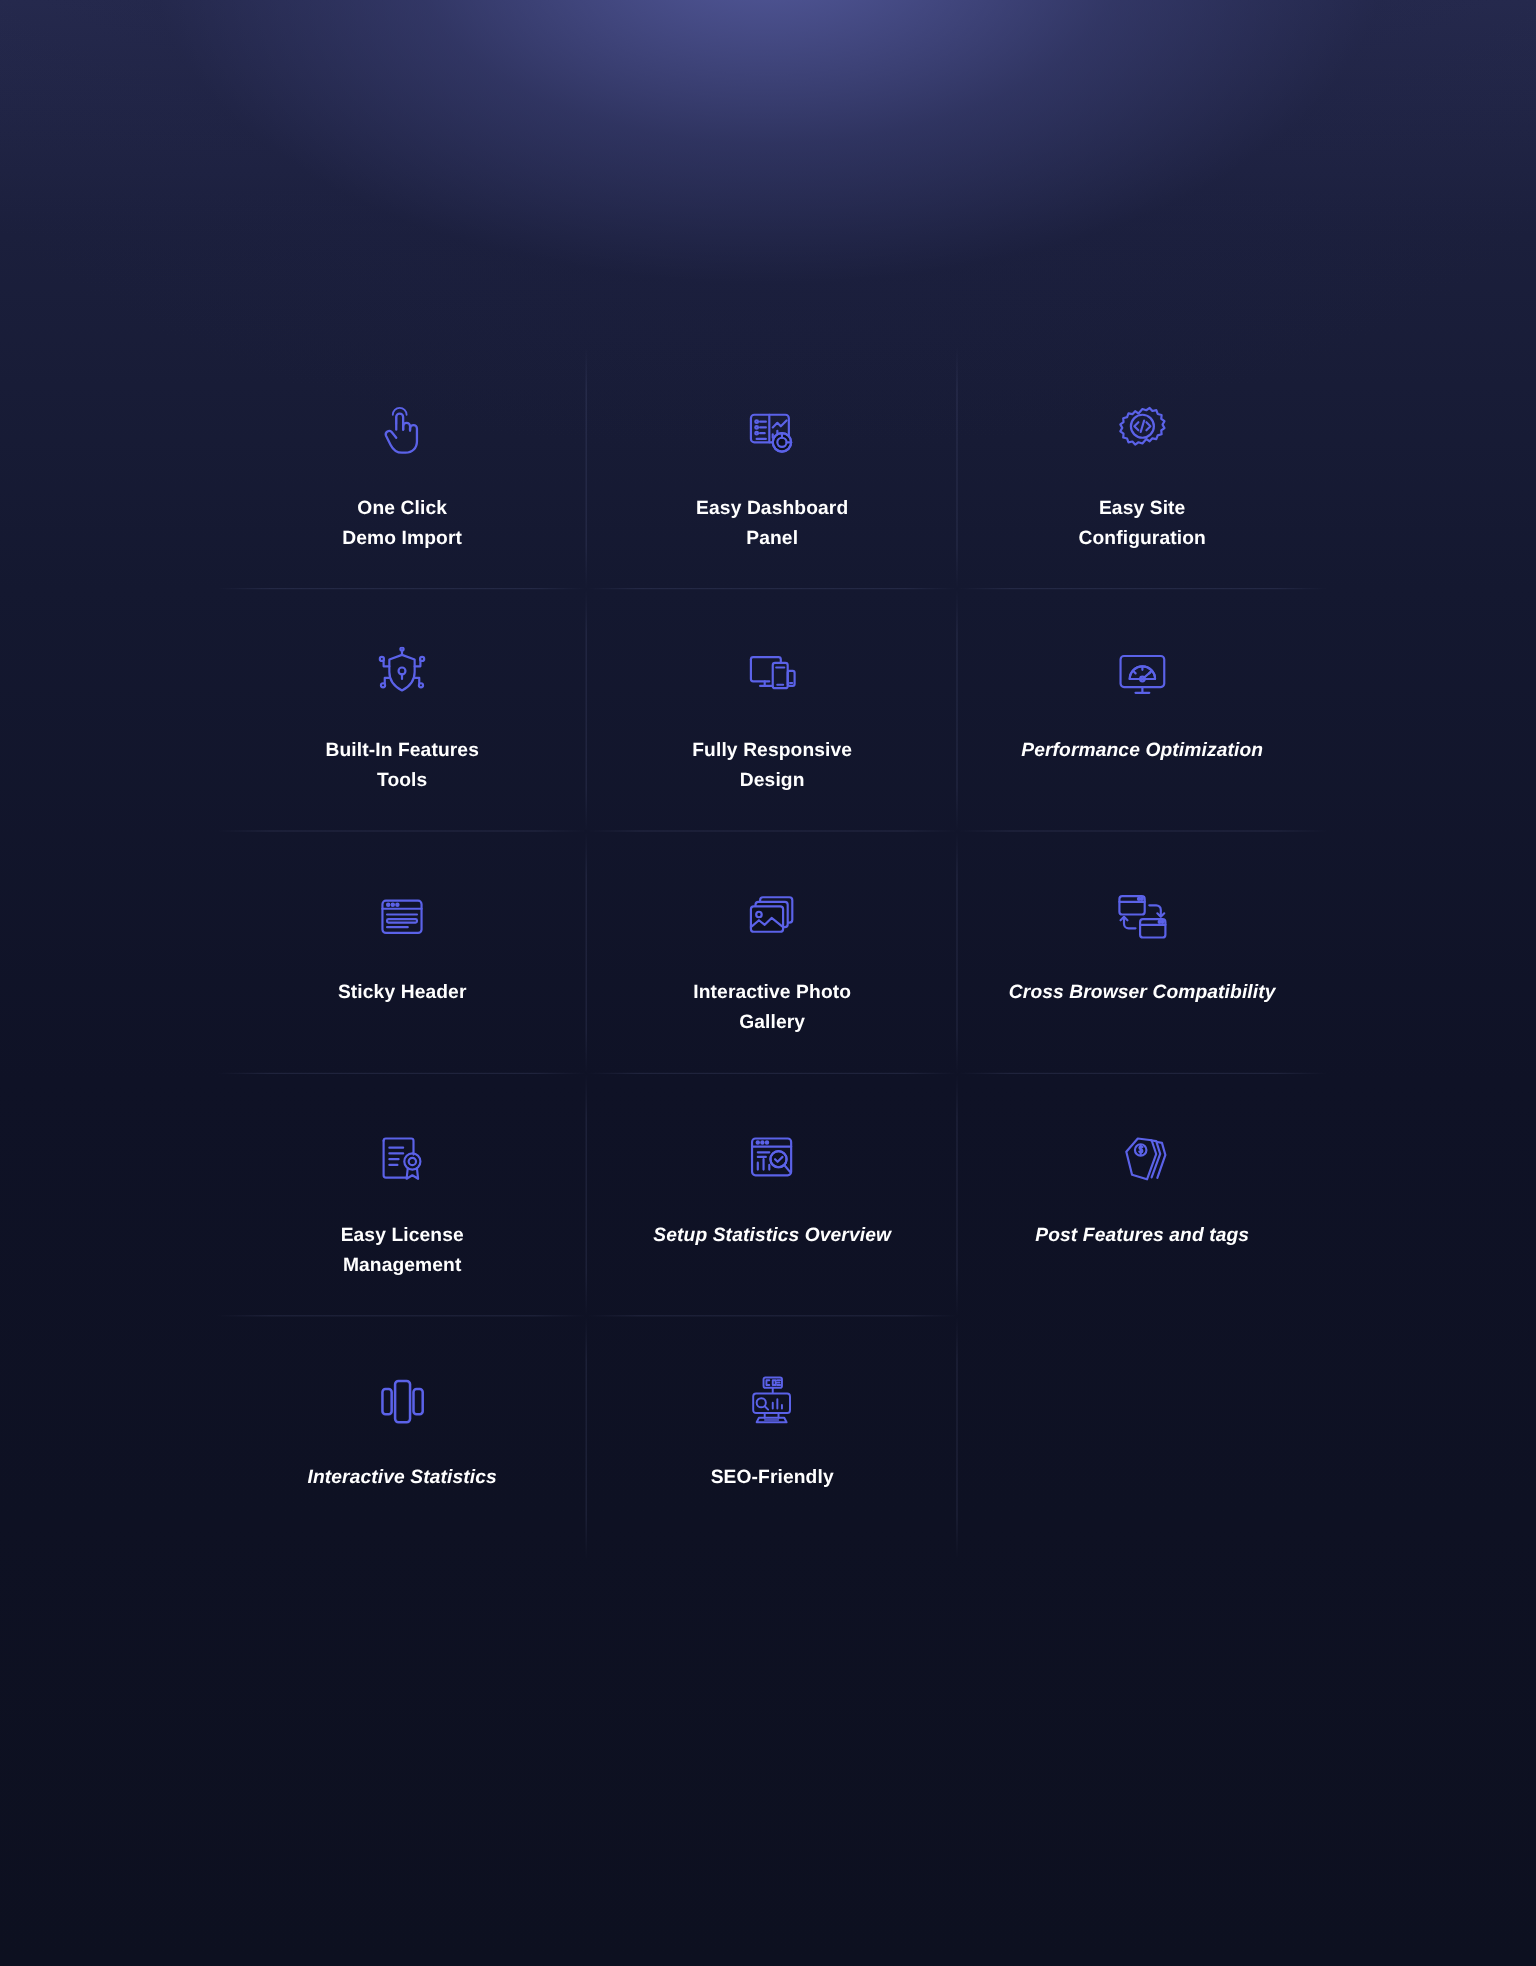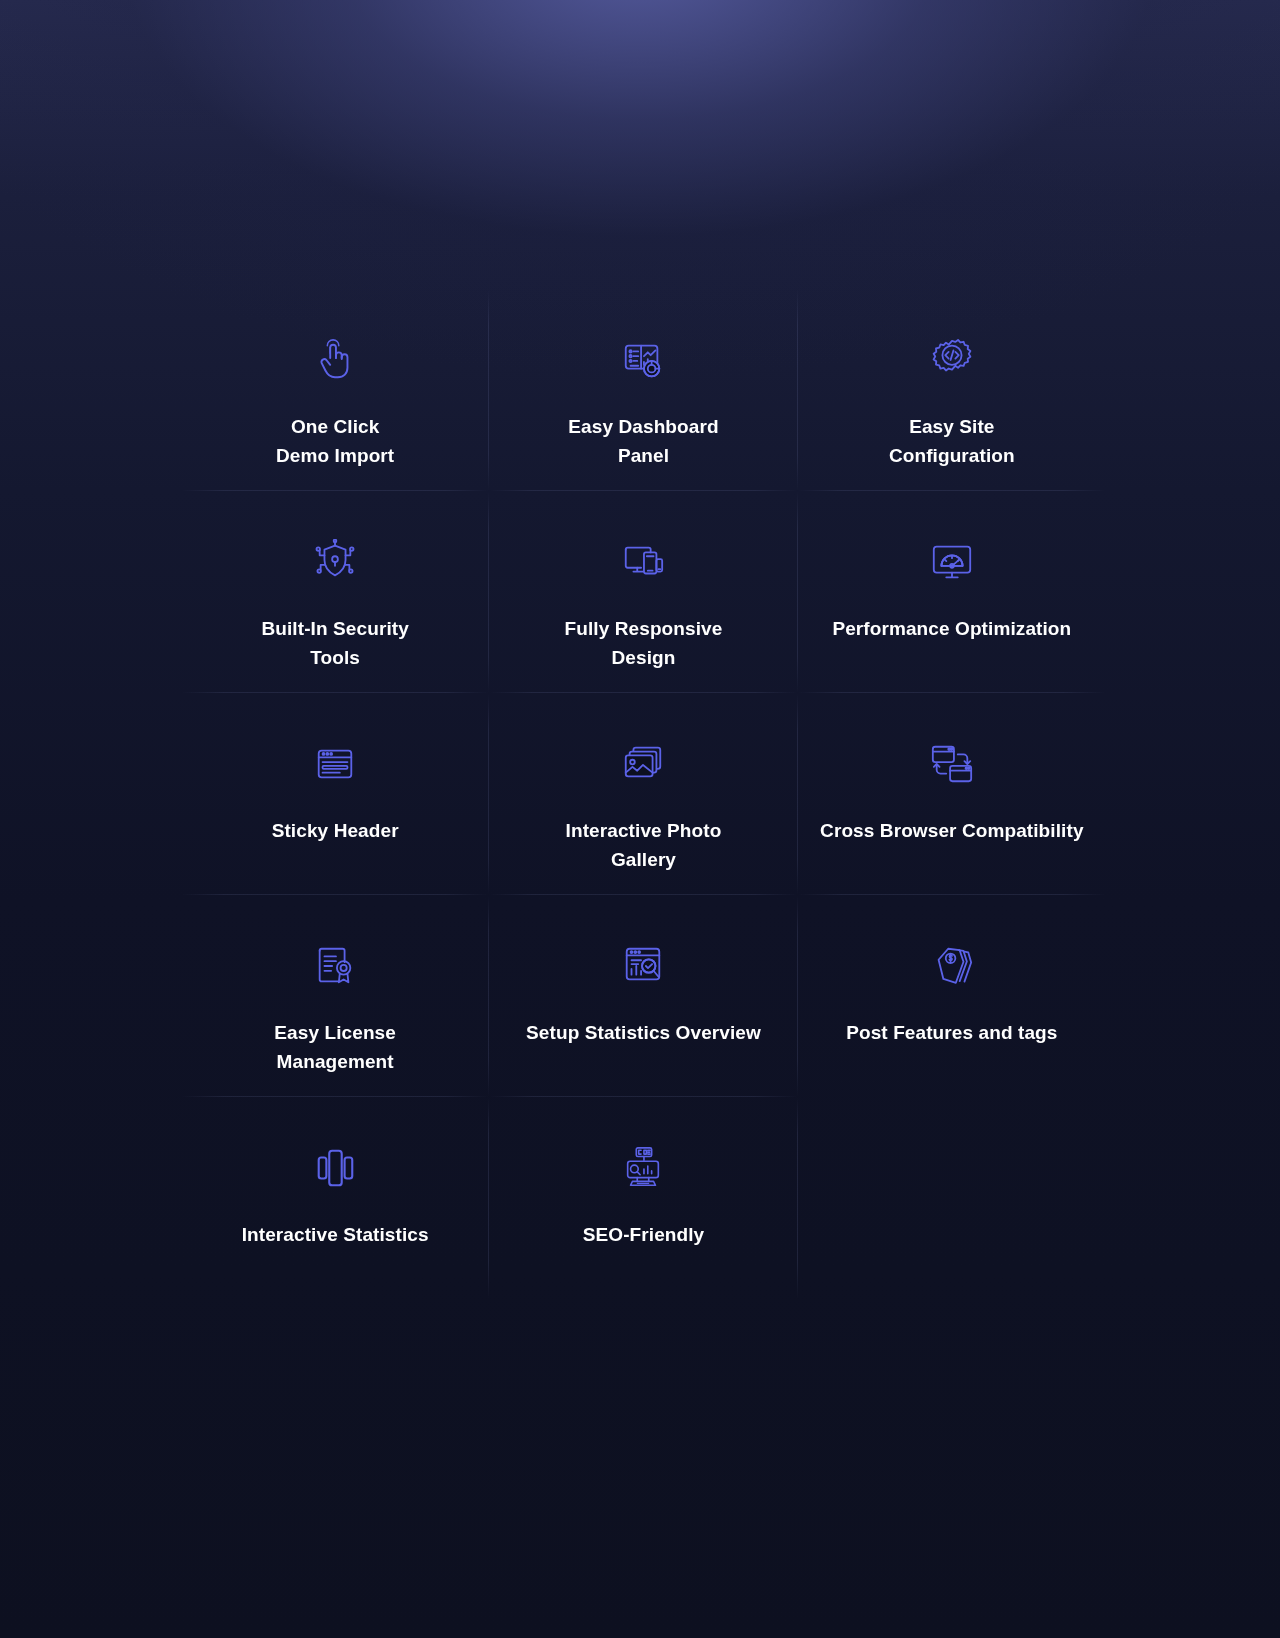--- a/index.html
+++ b/index.html
@@ -97,29 +97,29 @@
     justify-content:center;
     margin-bottom:24px;
   }
   .feature-icon svg {
     display:block;
     width:46px;
     height:46px;
   }
 
   .feature-label {
-    font-size:19px;
+    font-size:16px;
     font-weight:700;
     line-height:1.55;
     color:#ffffff;
     max-width:215px;
     white-space:pre-line;
     letter-spacing:0.1px;
   }
-  .feature-label.wide { max-width:265px; }
+  .feature-label.wide { max-width:265px;font-style:italic; }
 </style>
 </head>
 <body>
 
 <div id="page-root">
 
   <div id="page-bg"></div>
 
   <div class="title-wrap">
     <h1 class="page-title">Csume Features</h1>
@@ -191,21 +191,21 @@
           <path d="M13 27H9v5"></path>
             <circle cx="7.5" cy="33.5" r="1.8"></circle>
           <path d="M35 17h5v-5"></path>
             <circle cx="41.5" cy="10.5" r="1.8"></circle>
           <path d="M35 27h4v5"></path>
             <circle cx="40.5" cy="33.5" r="1.8"></circle>
           <path d="M24 7V3"></path>
             <circle cx="24" cy="2" r="1.4"></circle>
         </svg>
       </div>
-      <div class="feature-label">Built-In Security
+      <div class="feature-label">Built-In Features
 Tools</div>
     </div>
 
     <div class="feature-cell">
       <div class="feature-icon">
         <svg viewBox="0 0 48 48" fill="none" stroke="#5b62e8" stroke-width="1.9" stroke-linecap="round" stroke-linejoin="round">
           <path d="M6 11a2 2 0 0 1 2-2h22a2 2 0 0 1 2 2v3"></path>
           <path d="M6 11v17a2 2 0 0 0 2 2h14"></path>
           <path d="M14 34h10M18 30v4"></path>
           <rect x="25" y="14" width="13" height="22" rx="2"></rect>

